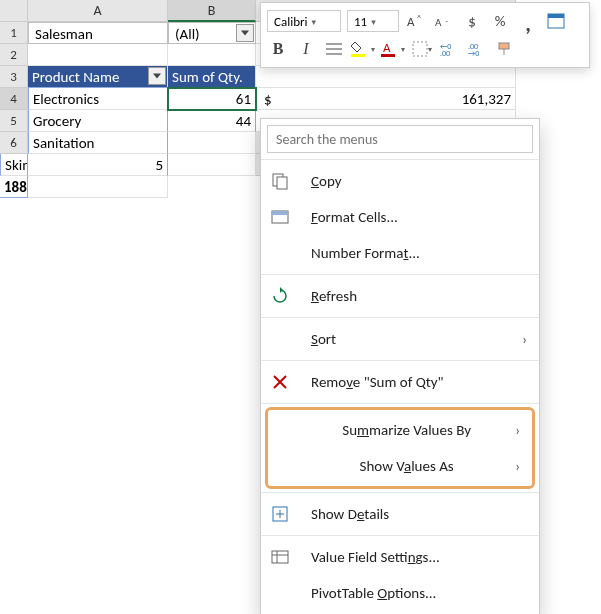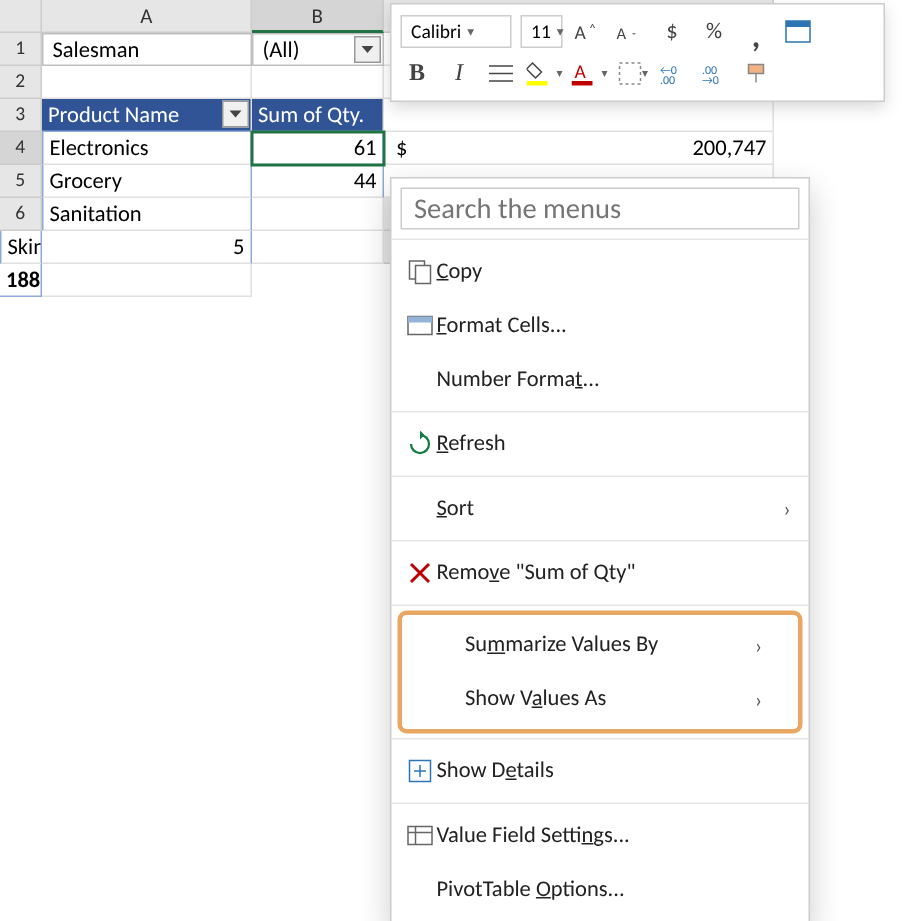--- a/index.html
+++ b/index.html
@@ -132,30 +132,30 @@
     padding-bottom: 6px;
   }
   .ctx-search {
     margin: 6px;
     height: 28px;
   }
   .ctx-search input {
     width: 100%; height: 100%;
     border: 1px solid #ccc;
     padding: 0 8px;
-    font-size: 19px;
+    font-size: 14px;
     color: #666;
     font-family: inherit;
   }
   .ctx-item {
     display: flex;
     align-items: center;
     height: 36px;
     padding: 0 12px 0 8px;
-    gap: 0;
+    gap: 20px;
     font-size: 15px;
     color: #222;
   }
   .ctx-icon {
     width: 22px; height: 22px;
     display: flex; align-items: center; justify-content: center;
     flex-shrink: 0;
   }
   .ctx-label { flex: 1; }
   .ctx-arrow {
@@ -164,21 +164,22 @@
   }
   .ctx-sep {
     height: 1px;
     background: #e5e5e5;
     margin: 3px 0;
   }
   .ctx-highlight {
     border: 3px solid #e8a864;
     border-radius: 6px;
     margin: 2px 4px;
-    padding: 2px 12px;
+    padding: 2px 0;
+    text-align: center;
   }
   .ctx-highlight .ctx-item { height: 36px; }
   .underline-key { text-decoration: underline; }
   svg { display: block; }
 </style>
 </head>
 <body>
 
 <div class="grid">
   <div class="col-head"></div>
@@ -217,21 +218,21 @@
   <div class="cell pivot-hdr">
     <span>Sum of Qty.</span>
   </div>
   <div class="cell"></div>
 
   <div class="row-head sel">4</div>
   <div class="cell pivot-row-cell">Electronics</div>
   <div class="cell right sel-cell pivot-val-cell">61</div>
   <div class="cell right">
     <span style="float:left;margin-left:4px">$</span>
-    <span>200,747</span>
+    <span>161,327</span>
   </div>
 
   <div class="row-head">5</div>
   <div class="cell pivot-row-cell">Grocery</div>
   <div class="cell right pivot-val-cell">44</div>
   <div class="cell"></div>
 
   <div class="row-head">6</div>
   <div class="cell pivot-row-cell">Sanitation</div>
   <div class="cell"></div>
@@ -245,21 +246,21 @@
   <div class="cell right bold pivot-val-cell pivot-last">188</div>
   <div class="cell"></div>
 </div>
 
 <div class="mini-toolbar">
   <div class="mt-row">
     <div class="mt-combo" style="width:74px">
       <span>Calibri</span>
         <span class="arr">▾</span>
     </div>
-    <div class="mt-combo" style="width:28px">
+    <div class="mt-combo" style="width:52px">
       <span>11</span>
         <span class="arr">▾</span>
     </div>
     <div class="mt-btn">
       <svg width="18" height="16">
           <text x="0" y="13" font-size="13" fill="#444">A</text>
           <text x="10" y="8" font-size="8" fill="#444">^</text>
         </svg>
     </div>
     <div class="mt-btn">

